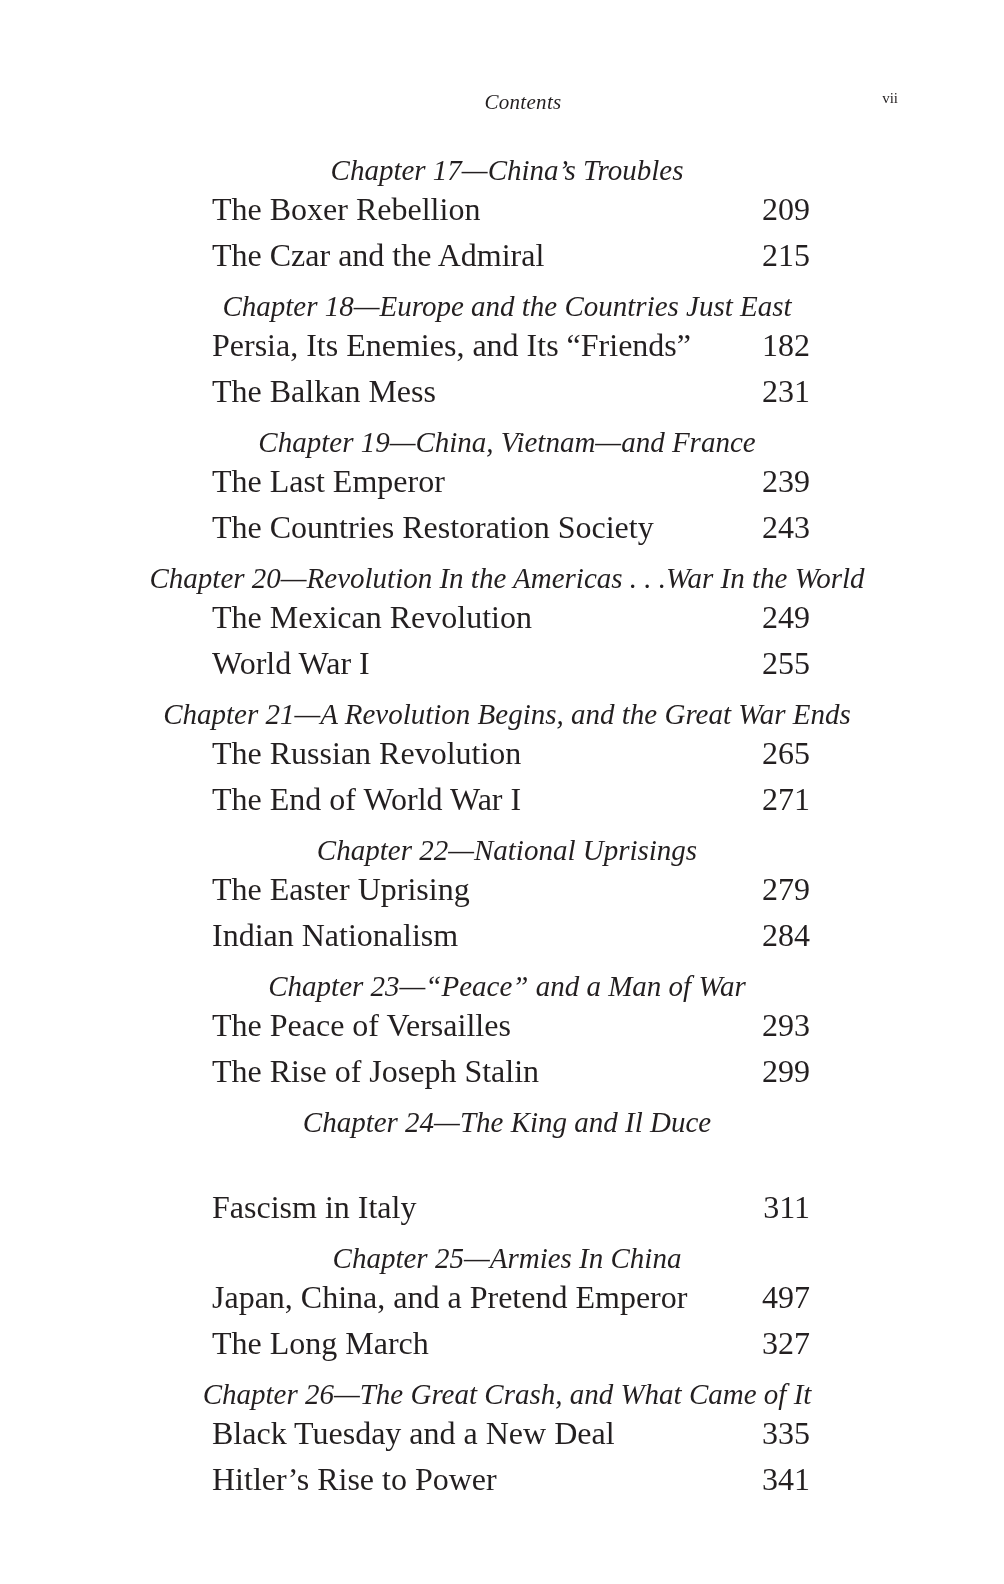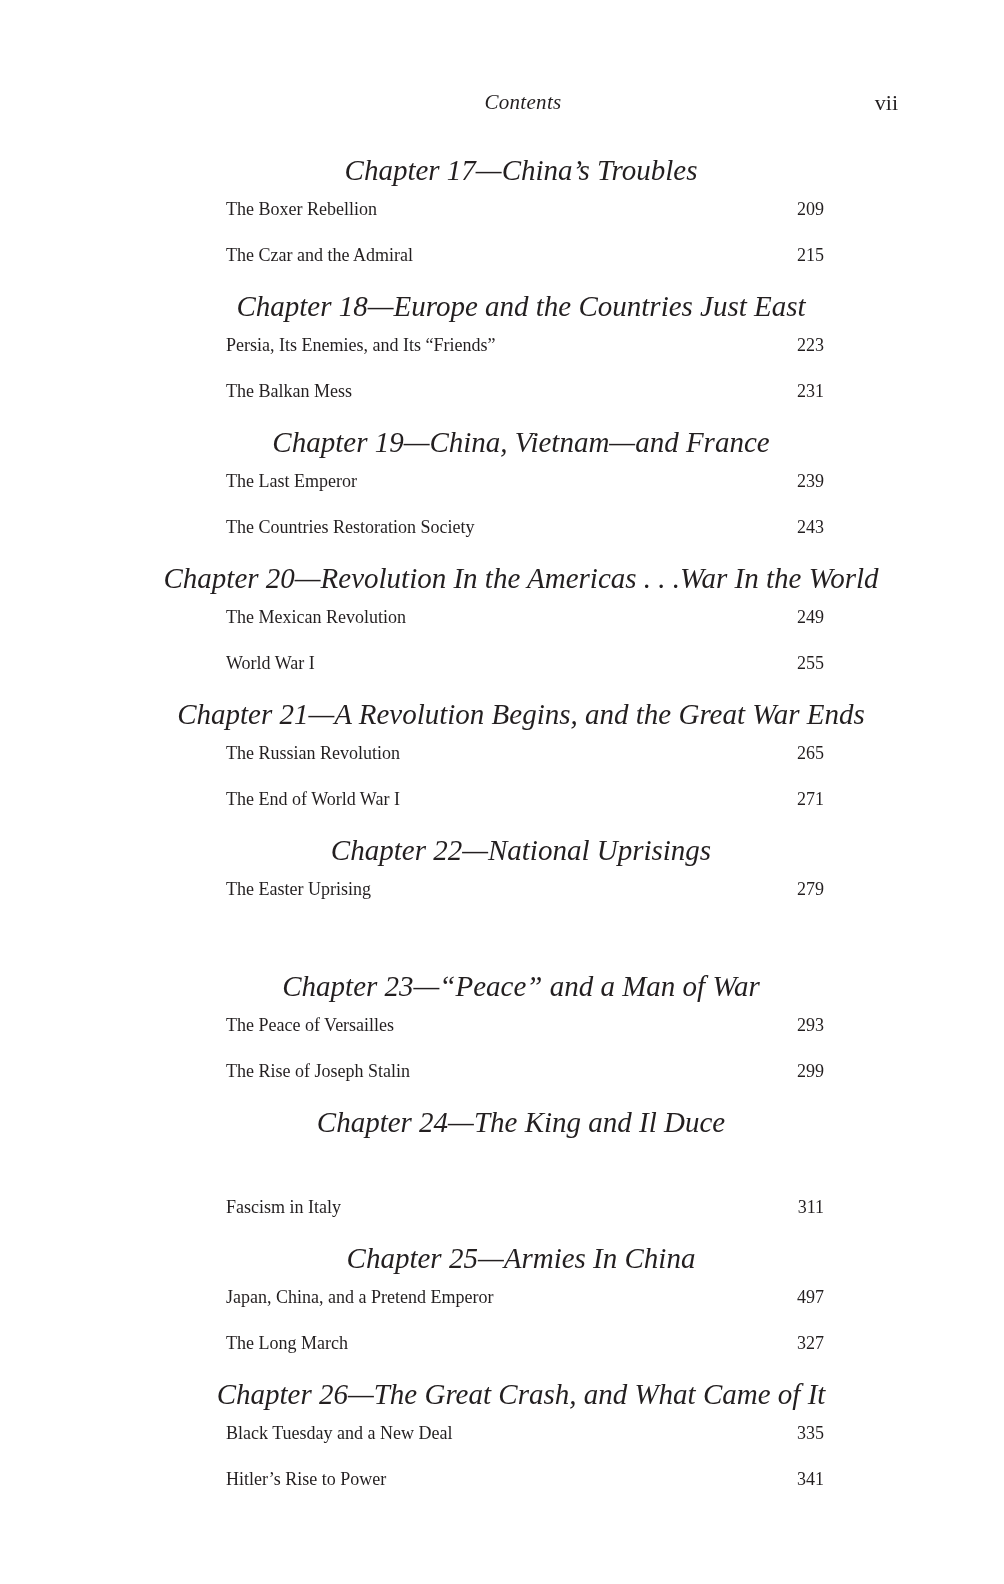--- a/index.html
+++ b/index.html
@@ -29,28 +29,27 @@
       text-align: center;
       font-family: "Liberation Serif", serif;
       font-style: italic;
       font-size: 21px;
       letter-spacing: 0.3px;
     }
     .folio {
       position: absolute;
       right: 122px;
       font-family: "Liberation Serif", serif;
-      font-size: 22px;
+      font-size: 15px;
     }
     .toc {
       position: absolute;
       top: 150px;
       left: 0;
       width: 868px;
-      margin-left: 14px;
     }
     .chapter {
       height: 136px;
       position: relative;
     }
     .chapter-title {
       position: absolute;
       top: 4px;
       left: 0;
       width: 1014px;
@@ -59,21 +58,21 @@
       font-style: italic;
       font-size: 29px;
       white-space: nowrap;
     }
     .entry {
       position: absolute;
       left: 212px;
       width: 598px;
       height: 34px;
       font-family: "Liberation Serif", serif;
-      font-size: 18px;
+      font-size: 32px;
       line-height: 34px;
     }
     .entry.e0 { top: 42px; }
     .entry.e1 { top: 88px; }
     .entry-title {
       position: absolute;
       left: 0;
       white-space: nowrap;
     }
     .entry-page {
@@ -101,21 +100,21 @@
     <div class="entry e1">
       <span class="entry-title">The Czar and the Admiral</span>
       <span class="entry-page">215</span>
     </div>
   </div>
 
   <div class="chapter">
     <div class="chapter-title">Chapter 18—Europe and the Countries Just East</div>
     <div class="entry e0">
       <span class="entry-title">Persia, Its Enemies, and Its “Friends”</span>
-      <span class="entry-page">223</span>
+      <span class="entry-page">182</span>
     </div>
     <div class="entry e1">
       <span class="entry-title">The Balkan Mess</span>
       <span class="entry-page">231</span>
     </div>
   </div>
 
   <div class="chapter">
     <div class="chapter-title">Chapter 19—China, Vietnam—and France</div>
     <div class="entry e0">
@@ -151,20 +150,24 @@
       <span class="entry-page">271</span>
     </div>
   </div>
 
   <div class="chapter">
     <div class="chapter-title">Chapter 22—National Uprisings</div>
     <div class="entry e0">
       <span class="entry-title">The Easter Uprising</span>
       <span class="entry-page">279</span>
     </div>
+    <div class="entry e1">
+      <span class="entry-title">Indian Nationalism</span>
+      <span class="entry-page">284</span>
+    </div>
   </div>
 
   <div class="chapter">
     <div class="chapter-title">Chapter 23—“Peace” and a Man of War</div>
     <div class="entry e0">
       <span class="entry-title">The Peace of Versailles</span>
       <span class="entry-page">293</span>
     </div>
     <div class="entry e1">
       <span class="entry-title">The Rise of Joseph Stalin</span>

